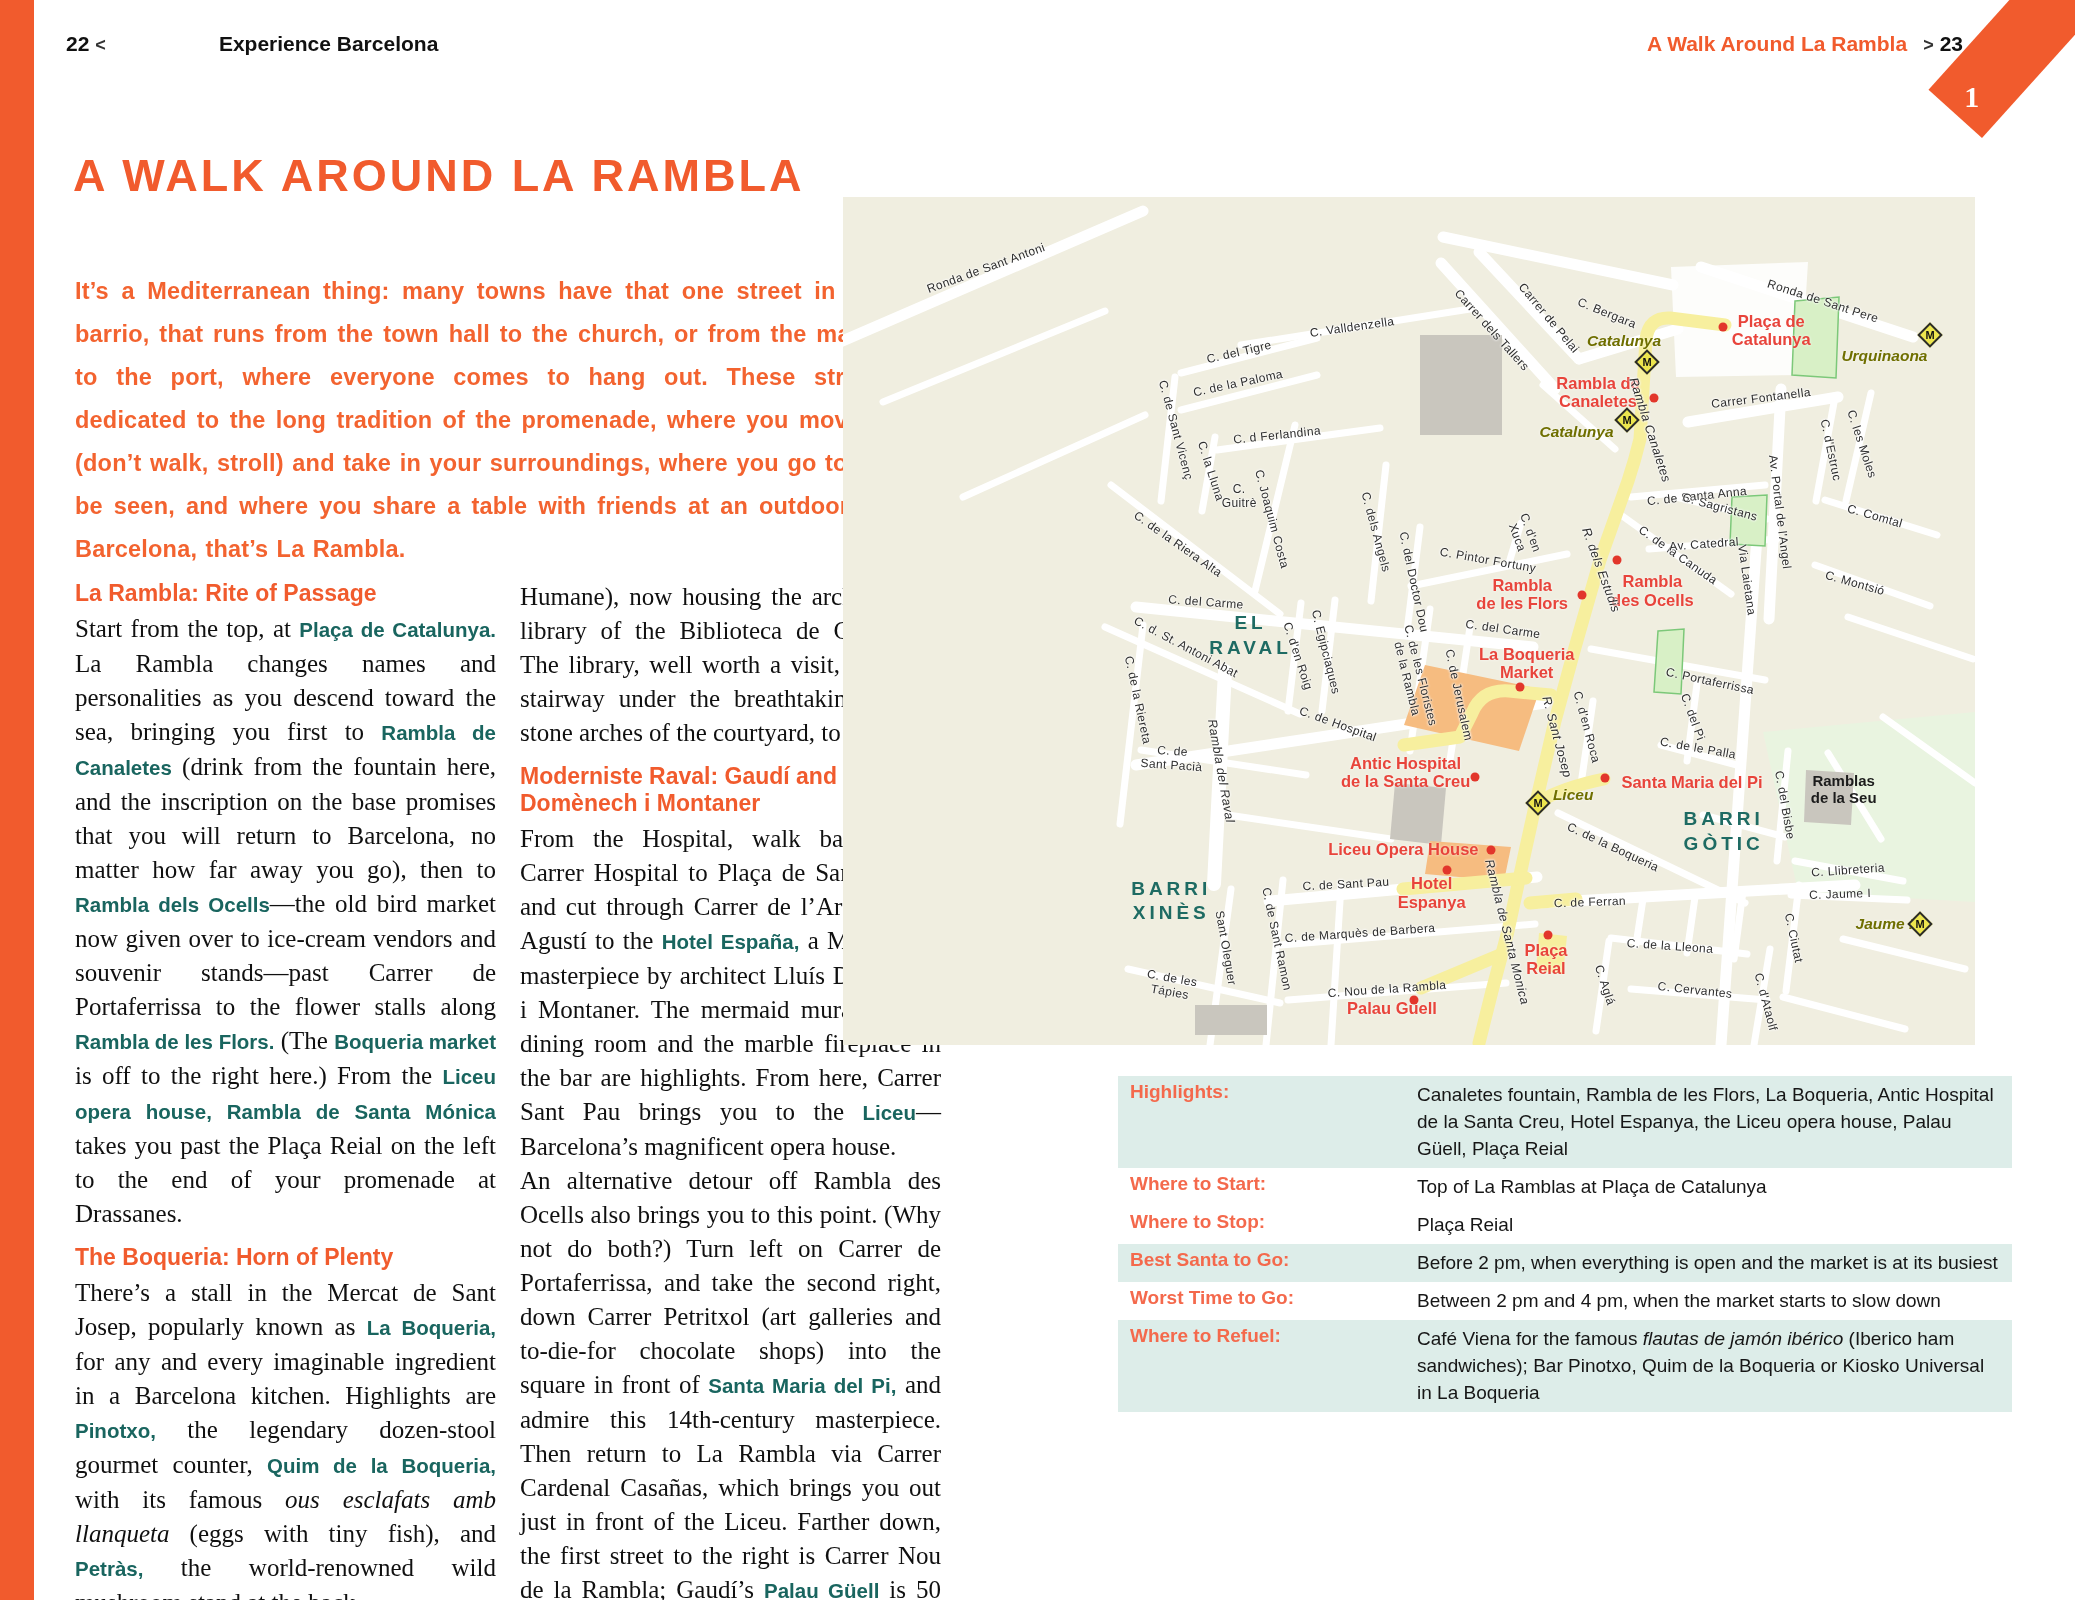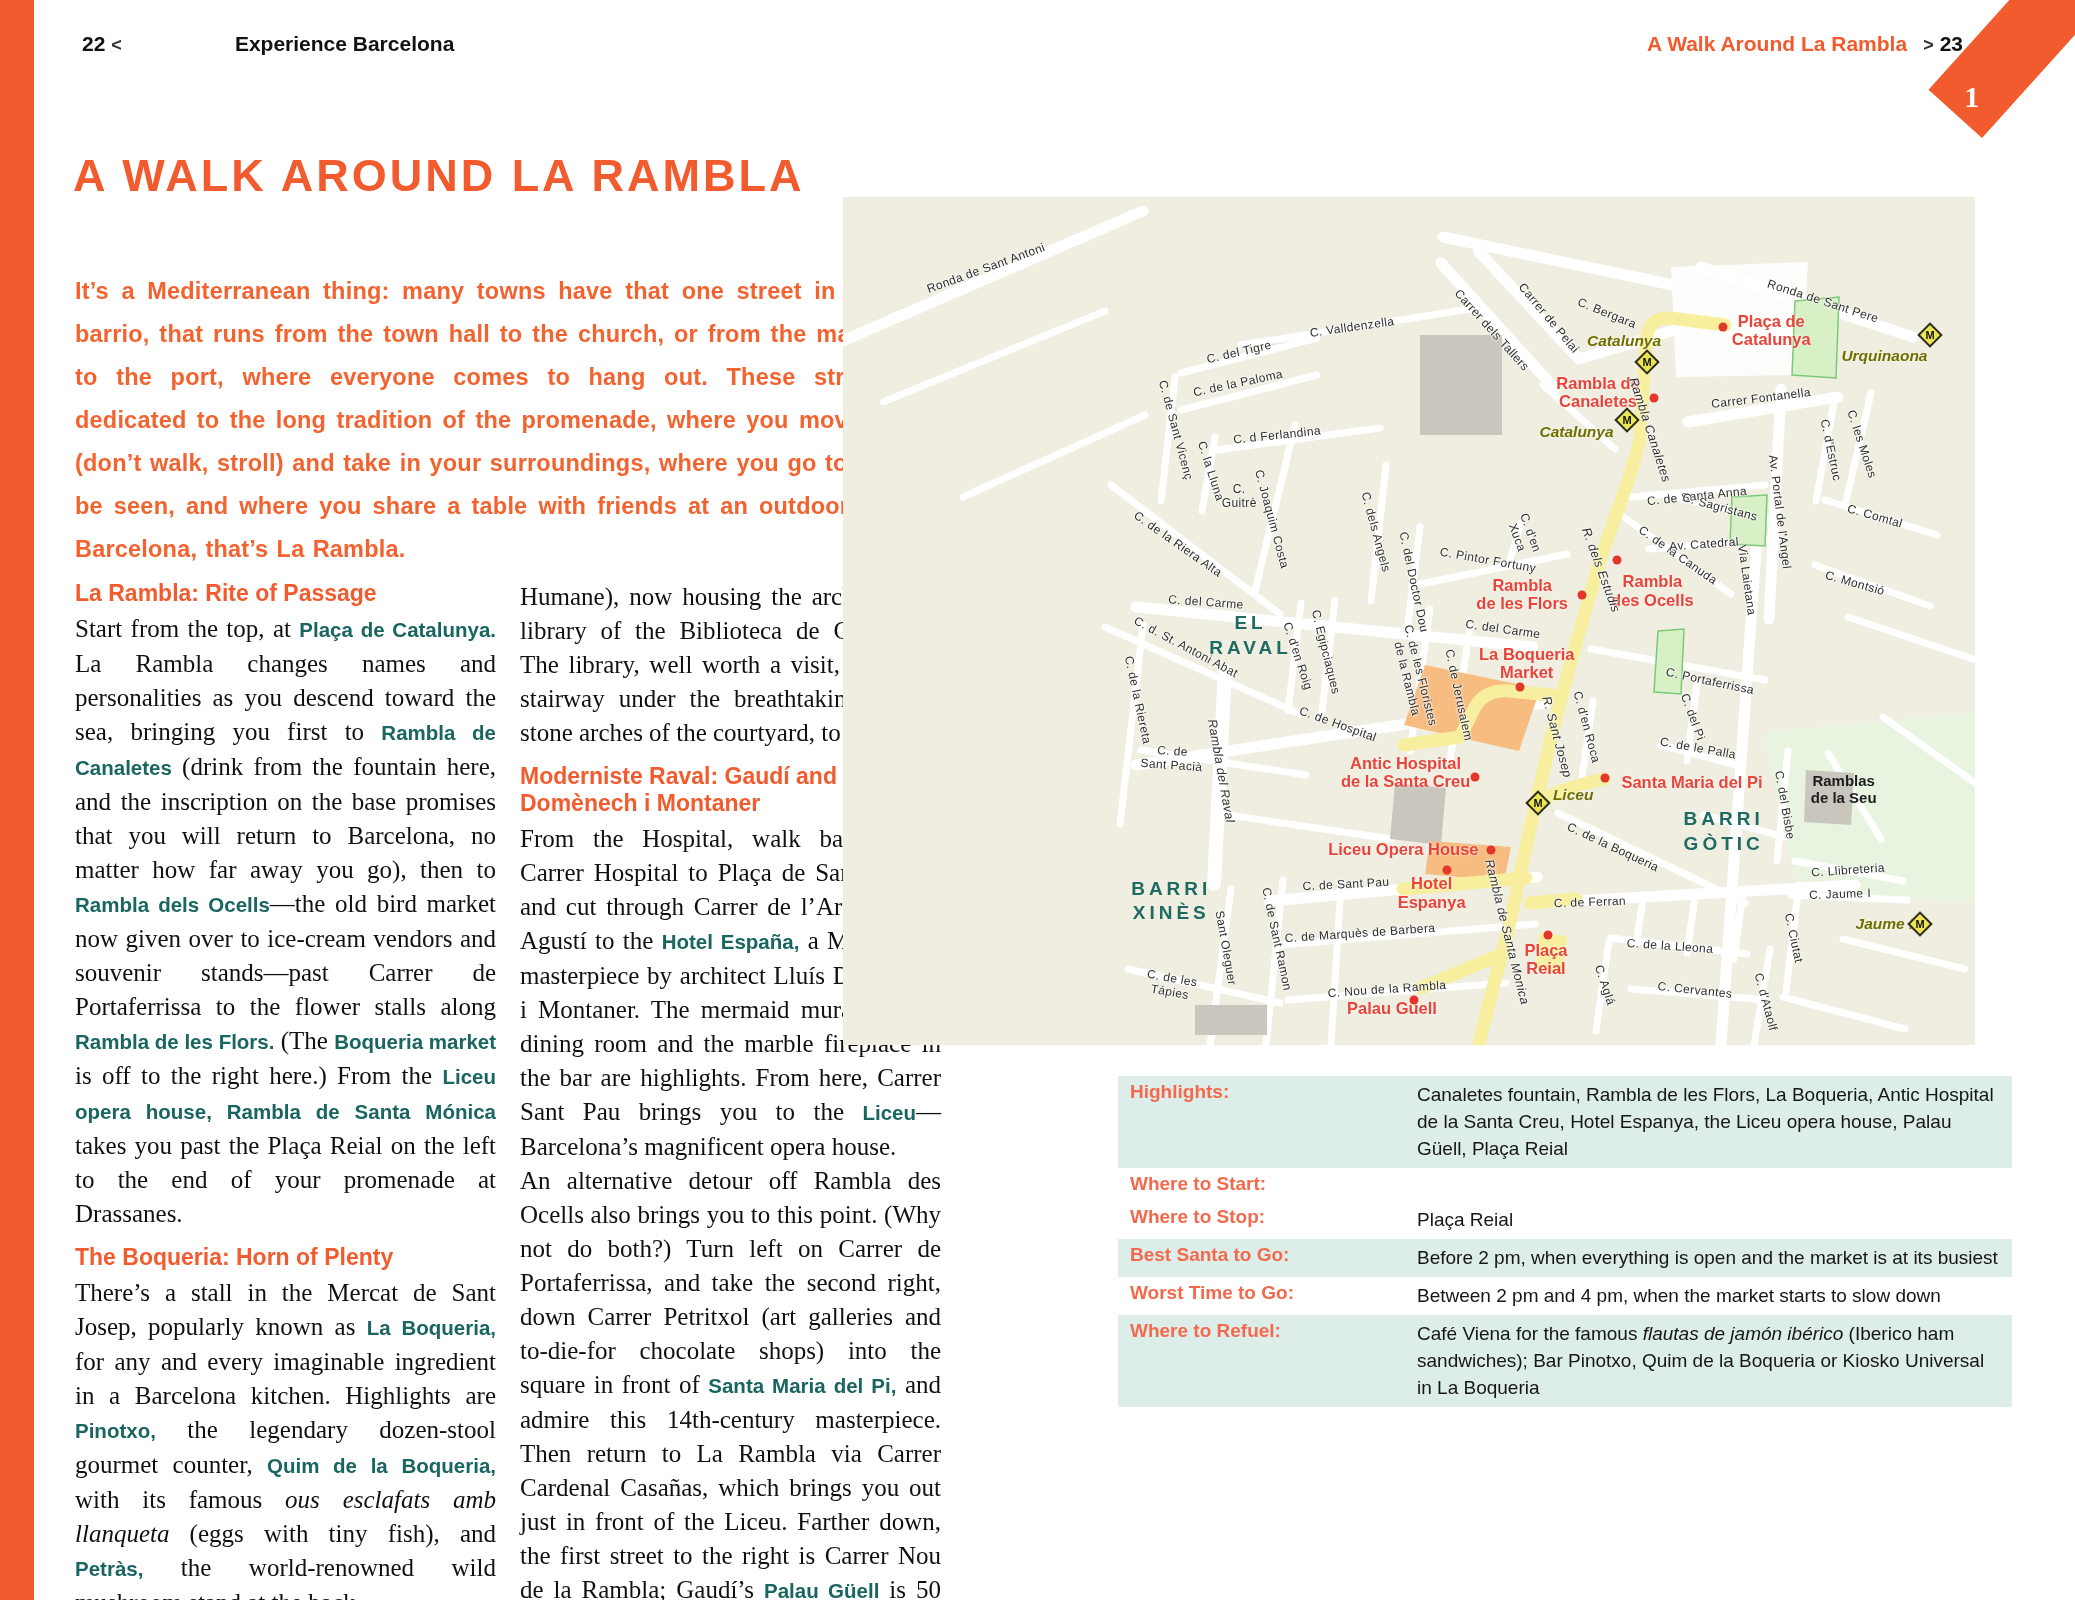--- a/index.html
+++ b/index.html
@@ -9,21 +9,21 @@
   }
   *{margin:0;padding:0;box-sizing:border-box;}
   html,body{width:2075px;height:1600px;}
   body{background:#fff;overflow:hidden;position:relative;font-family:"Liberation Sans",sans-serif;}
   #page{position:absolute;inset:0;background:#fff;}
 
   .spinebar{position:absolute;left:0;top:0;width:34px;height:1600px;background:var(--accent);}
 
   .runhead{position:absolute;top:32px;font-size:21px;font-weight:bold;color:#111;display:flex;align-items:baseline;}
   .runhead .chev{color:#333;font-weight:bold;font-size:18px;margin:0 6px;}
-  #rh-left{left:82px;}
+  #rh-left{left:66px;}
   #rh-left .section{margin-left:107px;}
   #rh-right{right:112px;}
   #rh-right .walkttl{color:var(--accent);margin-right:10px;}
 
   .chaptab{position:absolute;left:1982px;top:66px;width:220px;height:72px;background:var(--accent);
     transform:rotate(-48deg);transform-origin:left bottom;}
   .chaptab .num{position:absolute;left:16px;top:20px;transform:rotate(48deg);color:#fff;
     font-size:30px;font-weight:bold;font-family:"Liberation Serif",serif;}
 
   .bigtitle{position:absolute;left:73px;top:150px;font-size:45px;font-weight:bold;
@@ -352,20 +352,21 @@
       </div>
   </div>
 
   <div class="infobox">
       <div class="info-row tint">
         <div class="info-label">Highlights:</div>
         <div class="info-value">Canaletes fountain, Rambla de les Flors, La Boqueria, Antic Hospital de la Santa Creu, Hotel Espanya, the Liceu opera house, Palau Güell, Plaça Reial</div>
       </div>
       <div class="info-row">
         <div class="info-label">Where to Start:</div>
+        <div class="info-value">Top of La Ramblas at Plaça de Catalunya</div>
       </div>
       <div class="info-row">
         <div class="info-label">Where to Stop:</div>
         <div class="info-value">Plaça Reial</div>
       </div>
       <div class="info-row tint">
         <div class="info-label">Best Santa to Go:</div>
         <div class="info-value">Before 2 pm, when everything is open and the market is at its busiest</div>
       </div>
       <div class="info-row">

